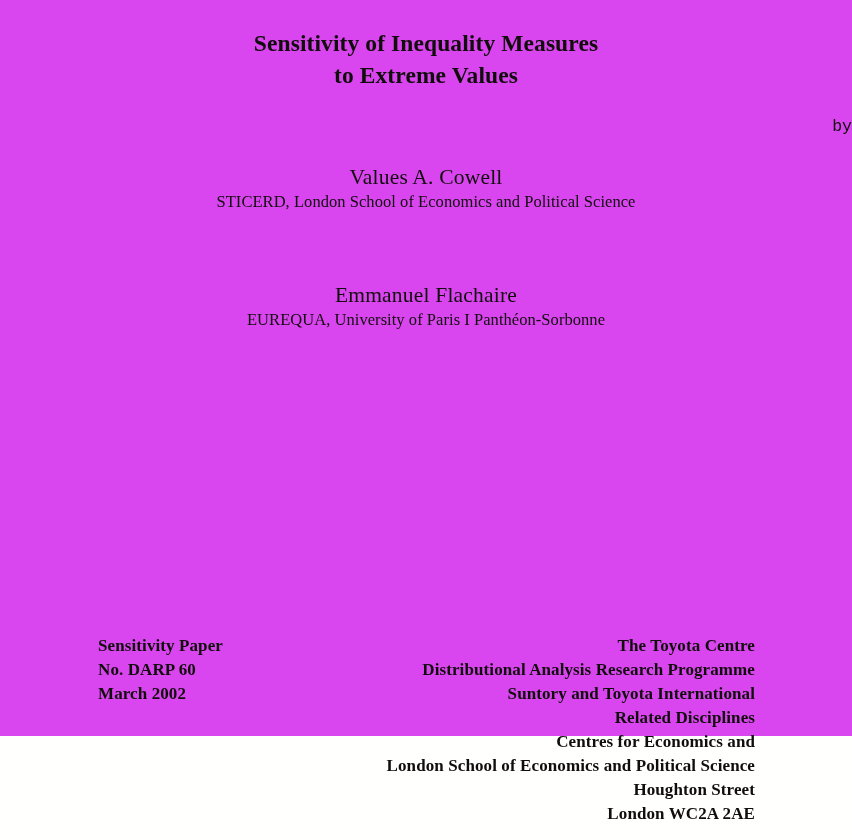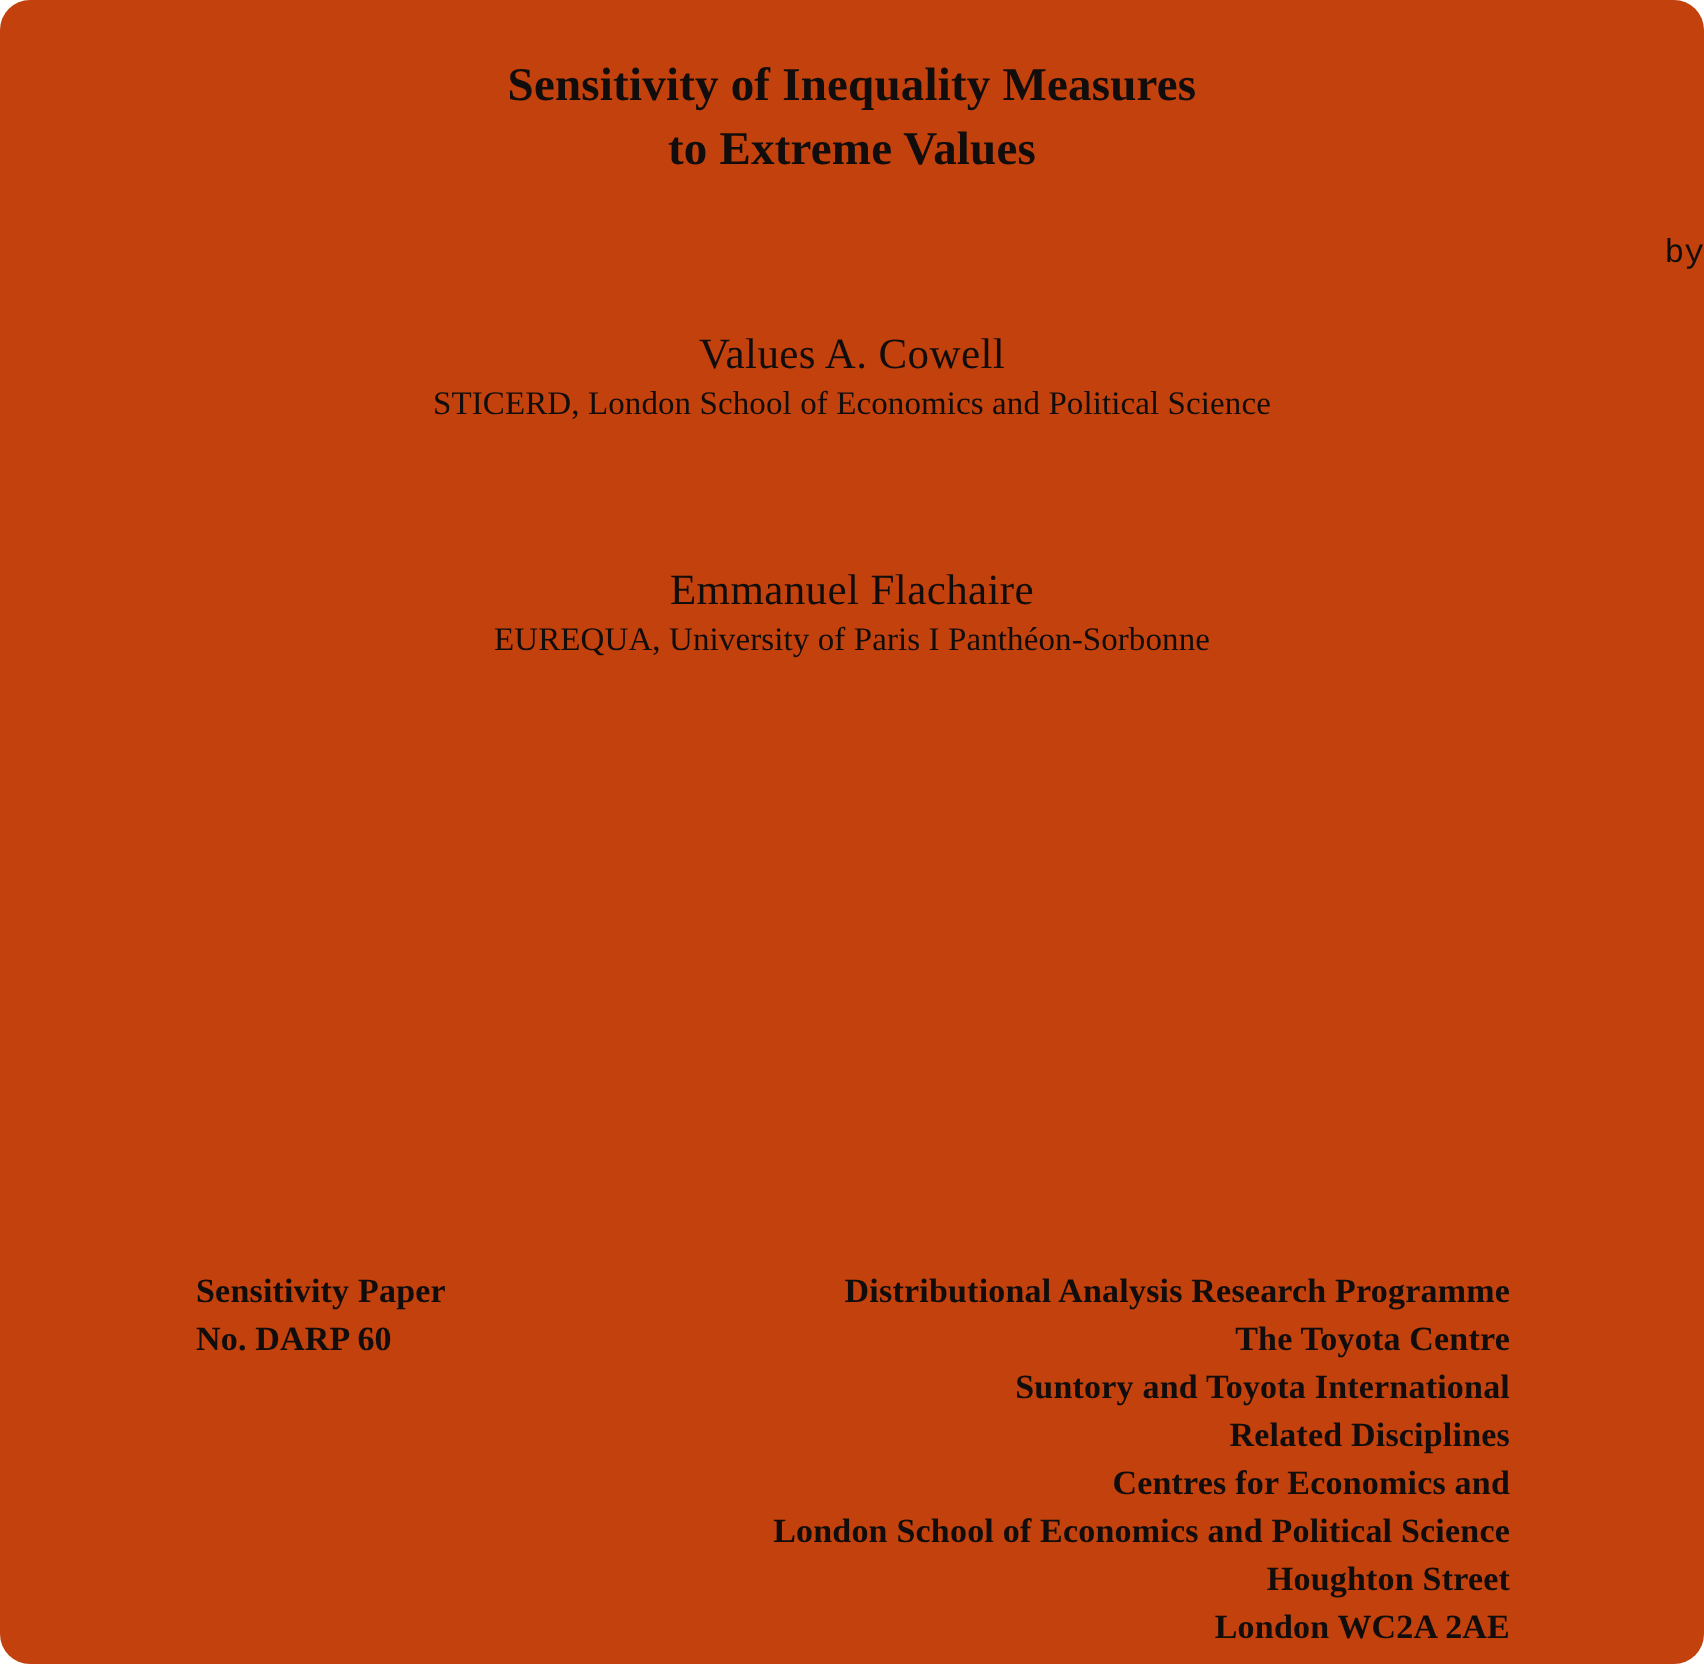--- a/index.html
+++ b/index.html
@@ -12,24 +12,23 @@
     height: 840px;
     background: #fffffd;
     font-family: "Liberation Serif", "DejaVu Serif", serif;
     color: #110d0c;
     overflow: hidden;
   }
 
   .page {
     position: relative;
     width: 852px;
-    height: 832px;
-    background: #c2410c;
+    height: 736px;
+    background: #d946ef;
     box-sizing: border-box;
-    border-radius: 15px;
   }
 
   
   .title-block {
     position: absolute;
     top: 27px;
     left: 0;
     width: 852px;
     text-align: center;
   }
@@ -129,25 +128,26 @@
   <div class="author-block author-block-2">
     <div class="author-name">Emmanuel Flachaire</div>
     <div class="author-affiliation">EUREQUA, University of Paris I Panthéon-Sorbonne</div>
   </div>
 
   <div class="footer">
 
     <div class="footer-left">
       <div class="footer-line">Sensitivity Paper</div>
       <div class="footer-line">No. DARP 60</div>
+      <div class="footer-line">March 2002</div>
     </div>
 
     <div class="footer-right">
+      <div class="footer-line">The Toyota Centre</div>
       <div class="footer-line">Distributional Analysis Research Programme</div>
-      <div class="footer-line">The Toyota Centre</div>
       <div class="footer-line">Suntory and Toyota International</div>
       <div class="footer-line">Related Disciplines</div>
       <div class="footer-line">Centres for Economics and</div>
       <div class="footer-line">London School of Economics and Political Science</div>
       <div class="footer-line">Houghton Street</div>
       <div class="footer-line">London WC2A 2AE</div>
     </div>
 
   </div>
 

